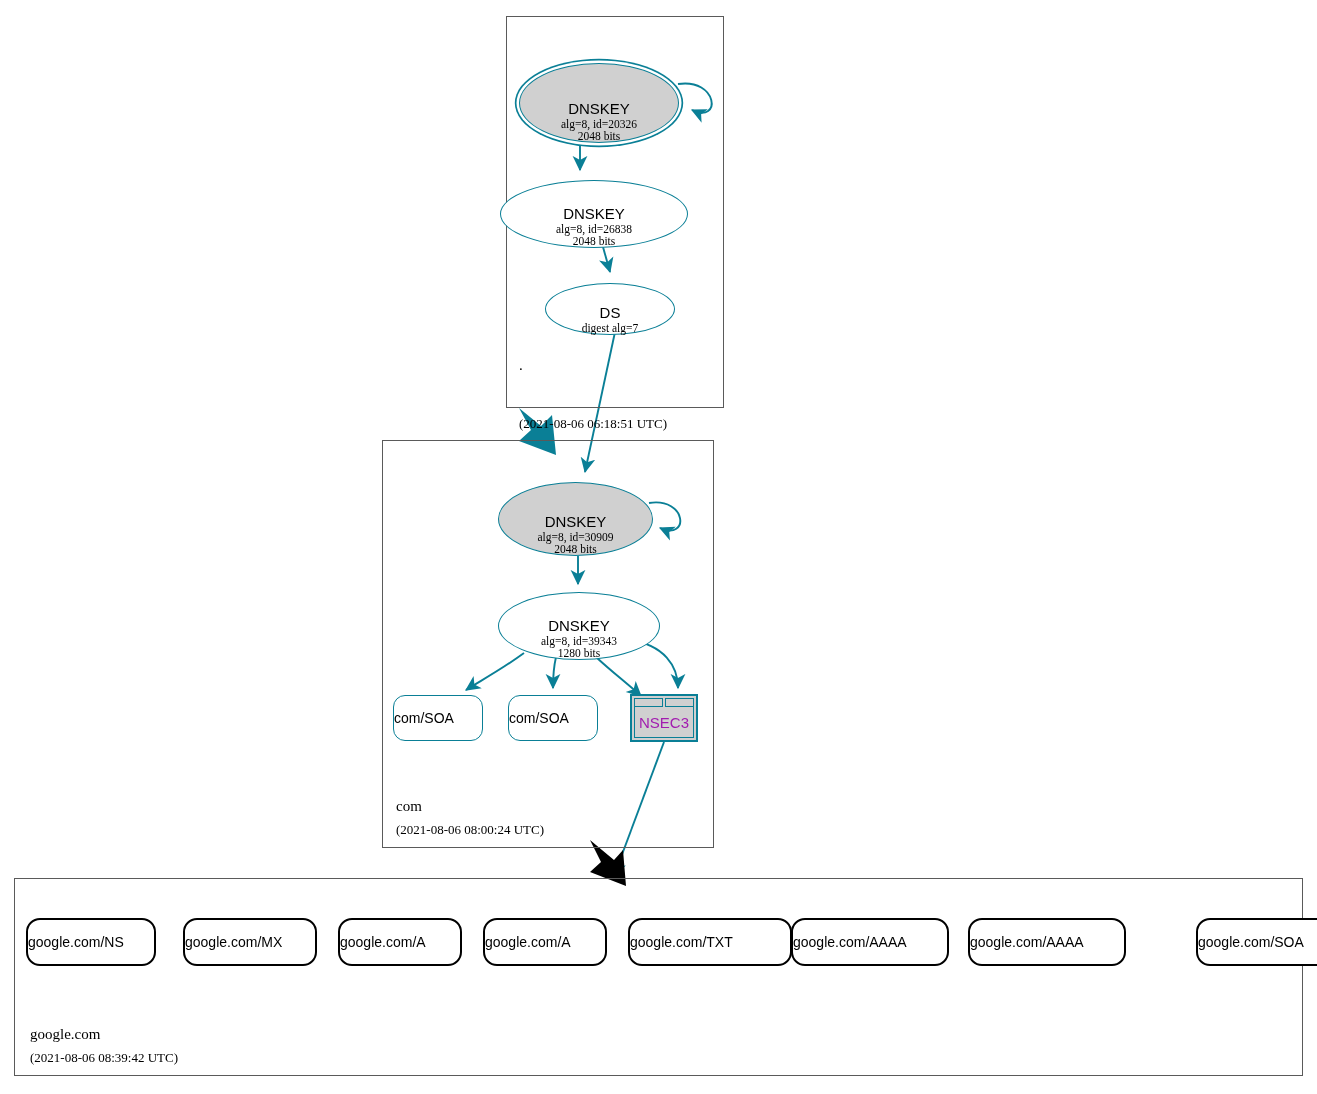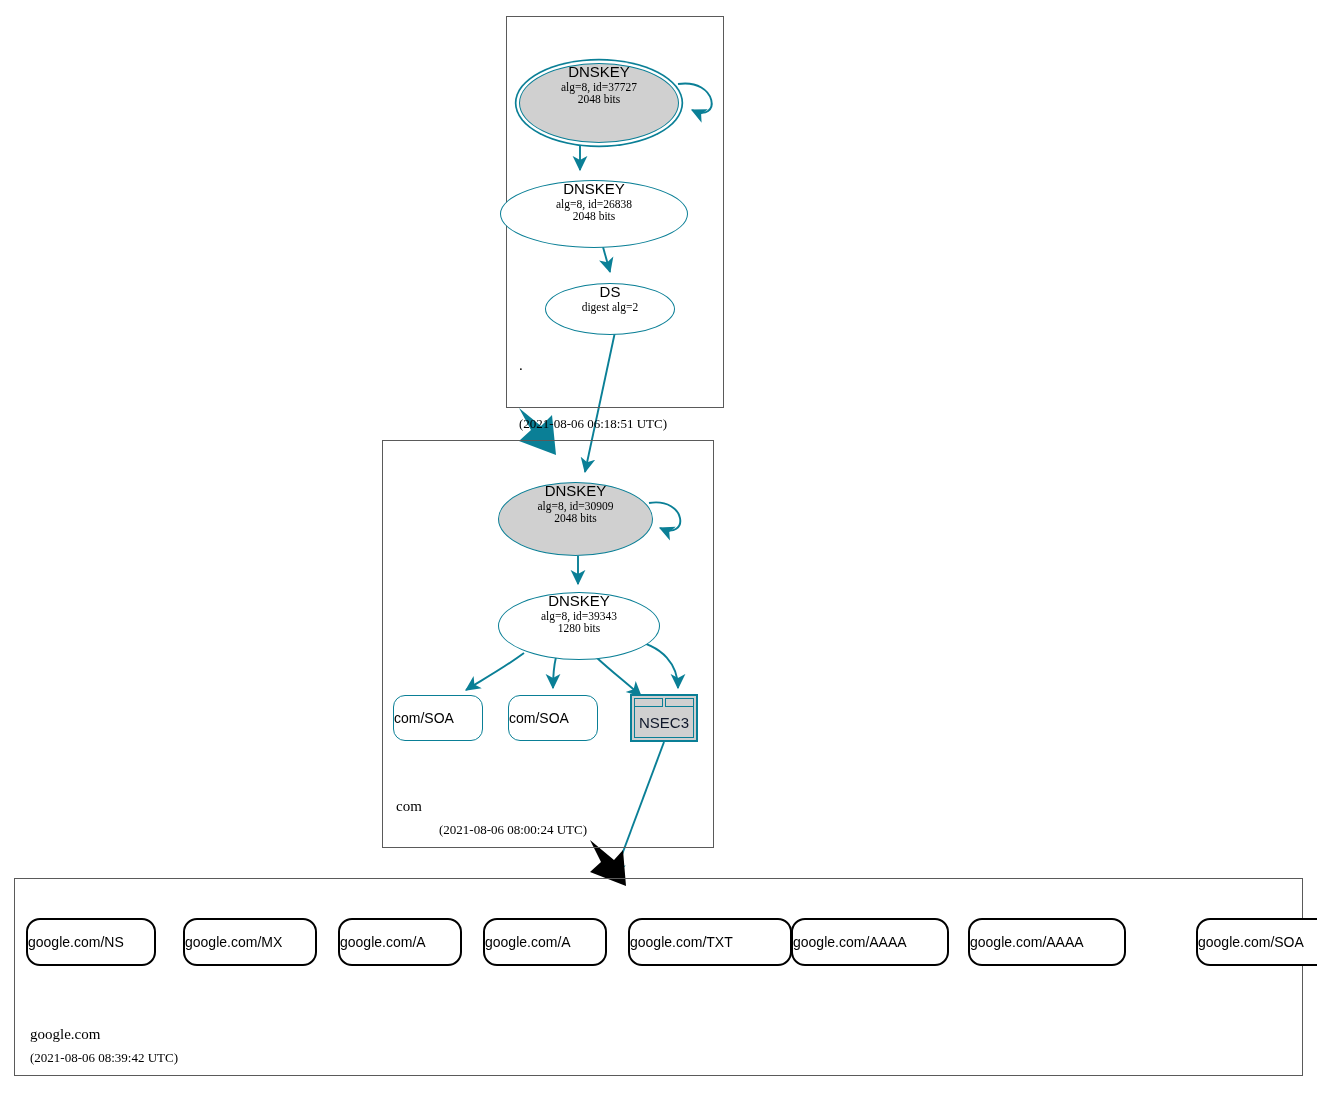--- a/index.html
+++ b/index.html
@@ -42,21 +42,21 @@
 
   
   .node-ellipse {
     position: absolute;
     box-sizing: border-box;
     border: 1.6px solid #0a7f96;
     border-radius: 50%;
     display: flex;
     flex-direction: column;
     align-items: center;
-    justify-content: flex-start;
+    justify-content: flex-end;
     background: #ffffff;
     line-height: 1.05;
   }
   .node-ellipse.shaded { background: #d0d0d0; }
   .node-ellipse.double {
     box-shadow: 0 0 0 2.5px #ffffff, 0 0 0 4.2px #0a7f96;
   }
   .node-title {
     font-family: "Liberation Sans", sans-serif;
     font-size: 15px;
@@ -111,21 +111,21 @@
     border: 1px solid #0a7f96;
     box-sizing: border-box;
   }
   .nsec3-body {
     flex: 1;
     display: flex;
     align-items: center;
     justify-content: center;
     font-family: "Liberation Sans", sans-serif;
     font-size: 15px;
-    color: #0f172a;
+    color: #a21caf;
     border: 1px solid #0a7f96;
     border-top: none;
     box-sizing: border-box;
     background: #d0d0d0;
   }
 </style>
 </head>
 <body>
 
 <div id="canvas">
@@ -163,38 +163,38 @@
 
     <path d="M 590,840 L 614,860 L 623,850 L 626,886 L 590,872 L 601,862 Z" fill="#000000"></path>
   </svg>
 
   <div class="zone-box" style="left:506px; top:16px; width:218px; height:392px;"></div>
   <div class="zone-label zone-name" style="left:519px; top:357px;">.</div>
   <div class="zone-label zone-time" style="left:519px; top:381px;margin-top:35px;">(2021-08-06 06:18:51 UTC)</div>
 
   <div class="node-ellipse shaded double" style="left:519px; top:63px; width:160px; height:80px;">
     <span class="node-title">DNSKEY</span>
-    <span class="node-sub">alg=8, id=37727</span>
+    <span class="node-sub">alg=8, id=20326</span>
     <span class="node-sub">2048 bits</span>
   </div>
 
   <div class="node-ellipse" style="left:500px; top:180px; width:188px; height:68px;">
     <span class="node-title">DNSKEY</span>
     <span class="node-sub">alg=8, id=26838</span>
     <span class="node-sub">2048 bits</span>
   </div>
 
   <div class="node-ellipse" style="left:545px; top:283px; width:130px; height:52px;">
     <span class="node-title">DS</span>
-    <span class="node-sub">digest alg=2</span>
+    <span class="node-sub">digest alg=7</span>
   </div>
 
   <div class="zone-box" style="left:382px; top:440px; width:332px; height:408px;"></div>
   <div class="zone-label zone-name" style="left:396px; top:798px;">com</div>
-  <div class="zone-label zone-time" style="left:396px; top:822px;margin-left:43px;">(2021-08-06 08:00:24 UTC)</div>
+  <div class="zone-label zone-time" style="left:396px; top:822px;">(2021-08-06 08:00:24 UTC)</div>
 
   <div class="node-ellipse shaded" style="left:498px; top:482px; width:155px; height:74px;">
     <span class="node-title">DNSKEY</span>
     <span class="node-sub">alg=8, id=30909</span>
     <span class="node-sub">2048 bits</span>
   </div>
 
   <div class="node-ellipse" style="left:498px; top:592px; width:162px; height:68px;">
     <span class="node-title">DNSKEY</span>
     <span class="node-sub">alg=8, id=39343</span>

